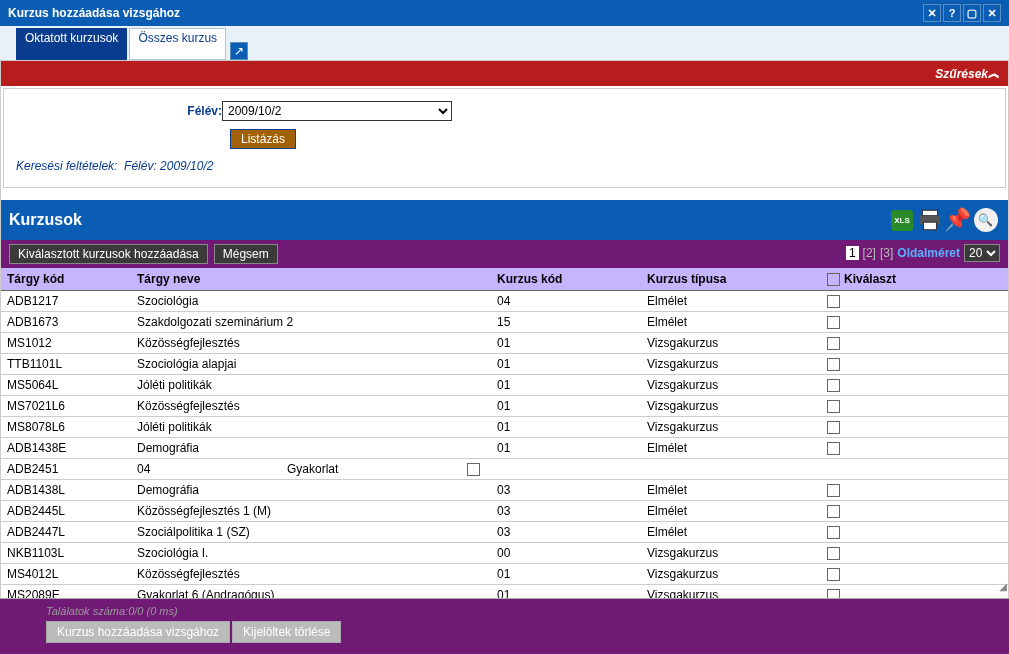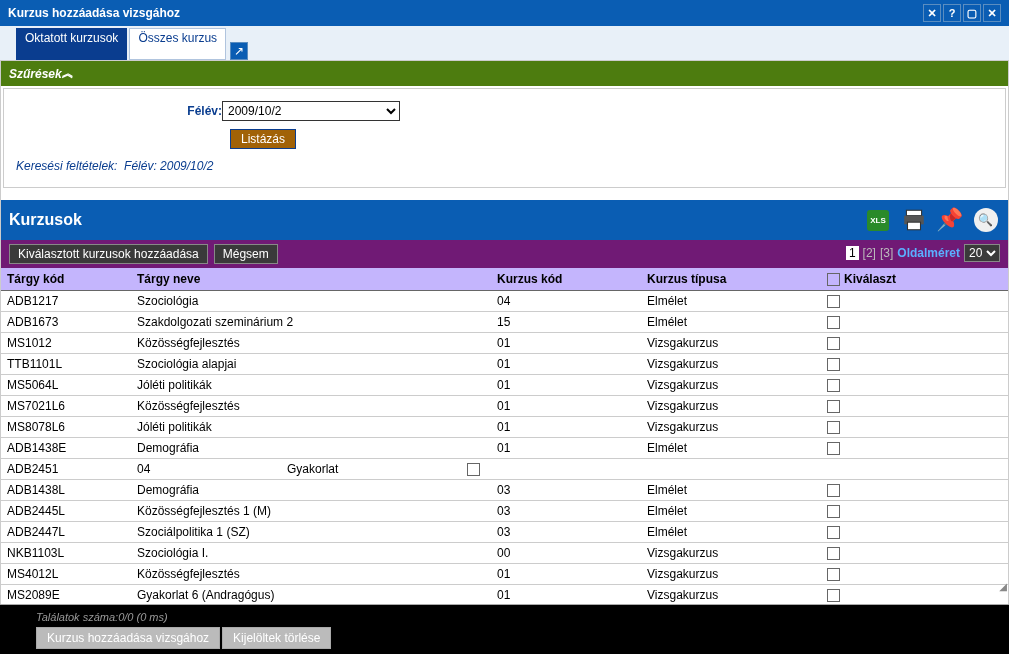--- a/index.html
+++ b/index.html
@@ -9,34 +9,34 @@
     .titlebar-buttons { display: flex; gap: 2px; }
     .tb-btn { width: 18px; height: 18px; background: #0a5db3; border: 1px solid #5a8dc0; color: #fff; display: flex; align-items: center; justify-content: center; cursor: pointer; font-size: 11px; }
     
     .tabs { background: #e8f0f8; padding: 2px 16px 0; display: flex; gap: 2px; }
     .tab { background: #0a3d8f; color: #fff; padding: 2px 8px; border: 1px solid #0a3d8f; cursor: pointer; font-size: 12px; }
     .tab.inactive { background: #fff; color: #0a3d8f; border: 1px solid #b0c4de; }
     .tab-arrow-box { width: 18px; height: 18px; background: #0a5db3; border: 1px solid #5a8dc0; color: #fff; display: flex; align-items: center; justify-content: center; margin-left: 2px; margin-top: 14px; }
     
     .scroll-area { height: 552px; overflow-y: scroll; border: 1px solid #ccc; position: relative; }
     
-    .panel-header { background: #4d7c0f; color: #fff; font-weight: bold; font-style: italic; padding: 4px 8px; display: flex; justify-content: flex-start; align-items: center; }
+    .panel-header { background: #b91c1c; color: #fff; font-weight: bold; font-style: italic; padding: 4px 8px; display: flex; justify-content: flex-end; align-items: center; }
     .collapse-icon { cursor: pointer; }
     
     .filter-body { background: #fff; border: 1px solid #ccc; padding: 8px; margin: 2px; }
     .filter-row { display: flex; align-items: center; gap: 0; padding: 4px 0; }
     .filter-label { color: #0a3d8f; font-weight: bold; text-align: right; width: 210px; }
-    .filter-select { border: 1px solid #333; padding: 1px; width: 178px; background: #fff; }
+    .filter-select { border: 1px solid #333; padding: 1px; width: 230px; background: #fff; }
     .filter-btn { background: #a16207; color: #fff; border: 1px solid #0a3d8f; padding: 2px 10px; cursor: pointer; margin-left: 218px; }
     .search-crit { color: #0a3d8f; font-style: italic; font-weight: bold; padding: 6px 4px; }
     .search-crit span { font-weight: normal; }
     
     .kurzusok-header { background: #0a5db3; color: #fff; padding: 6px 8px; display: flex; justify-content: space-between; align-items: center; margin-top: 12px; }
     .kurzusok-title { font-size: 16px; font-weight: bold; }
-    .toolbar-icons { display: flex; gap: 8px; align-items: center; }
+    .toolbar-icons { display: flex; gap: 0; align-items: center; }
     .tool-icon { width: 28px; height: 28px; cursor: pointer; display: flex; align-items: center; justify-content: center; }
     
     .action-bar { background: #701a75; padding: 4px 8px; display: flex; justify-content: space-between; align-items: flex-start; }
     .action-btns { display: flex; gap: 6px; }
     .action-btn { background: #3a3a3a; color: #fff; border: 1px solid #888; padding: 2px 8px; cursor: pointer; font-size: 12px; }
     .pager { display: flex; align-items: center; gap: 4px; color: #fff; }
     .page-num { color: #bbb; cursor: pointer; }
     .page-num.active { background: #fff; color: #000; padding: 0 3px; }
     .page-label { color: #5ab0ff; font-weight: bold; }
     .page-size-sel { background: #3a3a3a; color: #fff; border: 1px solid #888; }
@@ -50,21 +50,21 @@
     .col-select { width: 120px; text-align: left; display: flex; align-items: center; gap: 4px; }
     
     .grid-body { }
     .grid-row { display: flex; border-bottom: 1px solid #ccc; }
     .grid-row .col { padding: 3px 6px; font-size: 12px; }
     .grid-row .col-select { justify-content: flex-start; }
     .chk { width: 13px; height: 13px; border: 1px solid #666; display: inline-block; }
     
     .resize-grip { position: absolute; right: 2px; bottom: 62px; font-size: 10px; color: #888; }
     
-    .footer { position: absolute; bottom: 0; left: 0; right: 0; background: #000000; border-top: 1px solid #aaa; padding: 4px 6px; height: 50px; }
+    .footer { position: absolute; bottom: 0; left: 0; right: 0; background: #701a75; border-top: 1px solid #aaa; padding: 4px 16px; height: 56px; }
     .footer-status { color: #999; font-style: italic; font-size: 11px; padding: 2px 30px; }
     .footer-btns { display: flex; gap: 2px; padding-left: 30px; margin-top: 2px; }
     .footer-btn { background: #bbb; color: #fff; border: 1px solid #aaa; padding: 3px 10px; font-size: 12px; }
     
     .xls-icon { background: #2a8a2a; border-radius: 3px; color: #fff; font-size: 8px; font-weight: bold; padding: 6px 3px; }
     .print-icon svg { width: 26px; height: 26px; }
     .pin-icon { color: #d4a000; font-size: 22px; }
     .search-mag { background: #f0f0f0; border-radius: 50%; width: 24px; height: 24px; display: flex; align-items: center; justify-content: center; }
   </style>
 </head>

